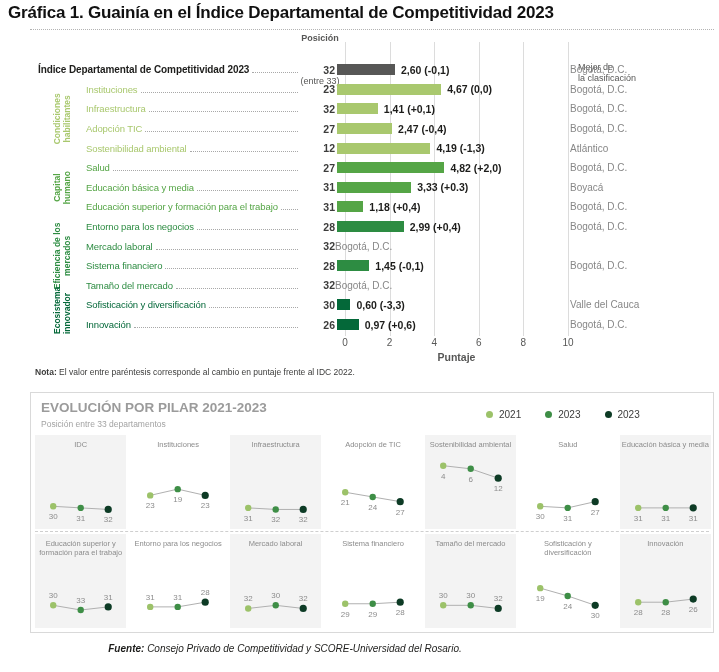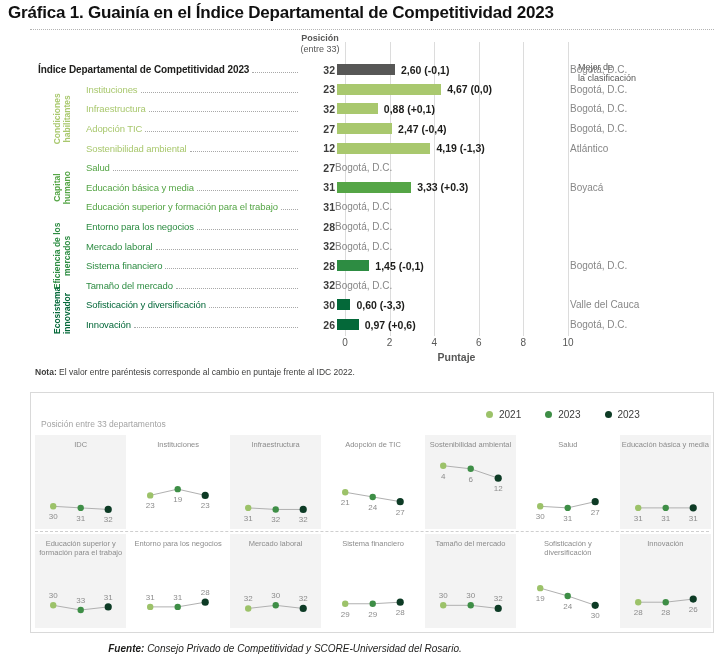--- a/index.html
+++ b/index.html
@@ -5,21 +5,21 @@
   html,body{margin:0;padding:0;}
   body{width:719px;height:672px;position:relative;background:#ffffff;
        font-family:"Liberation Sans",sans-serif;overflow:hidden;}
   #main-title{position:absolute;left:8px;top:3px;width:706px;font-size:17px;font-weight:bold;
        color:#111111;letter-spacing:-0.2px;}
   
   #top-chart{position:absolute;left:30px;top:29px;width:684px;height:355px;border-top:1px dotted #b3b3b3;}
   .col-header{position:absolute;top:3px;font-size:9px;color:#575756;line-height:11px;}
   #pos-header{left:252px;width:76px;text-align:center;}
   #pos-header .h1{font-weight:bold;display:block;}
-  #pos-header .h2{display:block;}
+  #pos-header .h2{display:block;margin-top:32px;}
   #best-header{left:548px;font-weight:normal;margin-top:29px;}
   #best-header span{display:block;}
   .gridline{position:absolute;top:12px;height:294px;width:1px;background:#dcdcdc;}
   #rows{position:absolute;left:0;top:30px;width:684px;height:275px;}
   .row{position:absolute;left:0;width:684px;height:19.6px;display:flex;align-items:center;}
   .lblwrap{width:271px;display:flex;align-items:center;box-sizing:border-box;padding-left:56px;}
   .row.idc .lblwrap{padding-left:8px;}
   .plabel{font-size:9.5px;letter-spacing:-0.1px;white-space:nowrap;}
   .row.idc .plabel{font-size:10px;font-weight:bold;color:#1d1d1b;}
   .leader{flex:1;border-bottom:1px dotted #a8a8a8;margin:0 3px;transform:translateY(3px);min-width:4px;}
@@ -105,21 +105,21 @@
         <span class="best">Bogotá, D.C.</span>
       </div>
       <div class="row" style="top: 39.2px;">
         <div class="lblwrap">
           <span class="plabel" style="color: rgb(169, 200, 110);">Infraestructura</span>
           <span class="leader"></span>
         </div>
         <span class="pos">32</span>
         <div class="chartcell">
           <div class="bar" style="width: 40.809px; background: rgb(169, 200, 110);"></div>
-          <span class="val" style="left: 46.809px;">0,88  (+0,1)</span>
+          <span class="val" style="left: 46.809px;">1,41  (+0,1)</span>
         </div>
         <span class="best">Bogotá, D.C.</span>
       </div>
       <div class="row" style="top: 58.8px;">
         <div class="lblwrap">
           <span class="plabel" style="color: rgb(169, 200, 110);">Adopción TIC</span>
           <span class="leader"></span>
         </div>
         <span class="pos">27</span>
         <div class="chartcell">
@@ -139,48 +139,60 @@
           <span class="val" style="left: 99.437px;">4,19  (-1,3)</span>
         </div>
         <span class="best">Atlántico</span>
       </div>
       <div class="row" style="top: 98px;">
         <div class="lblwrap">
           <span class="plabel" style="color: rgb(85, 165, 70);">Salud</span>
           <span class="leader"></span>
         </div>
         <span class="pos">27</span>
+        <div class="chartcell">
+          <div class="bar" style="width: 107.486px; background: rgb(85, 165, 70);"></div>
+          <span class="val" style="left: 113.486px;">4,82  (+2,0)</span>
+        </div>
         <span class="best">Bogotá, D.C.</span>
       </div>
       <div class="row" style="top: 117.6px;">
         <div class="lblwrap">
           <span class="plabel" style="color: rgb(85, 165, 70);">Educación básica y media</span>
           <span class="leader"></span>
         </div>
         <span class="pos">31</span>
         <div class="chartcell">
           <div class="bar" style="width: 74.259px; background: rgb(85, 165, 70);"></div>
           <span class="val" style="left: 80.259px;">3,33  (+0.3)</span>
         </div>
         <span class="best">Boyacá</span>
       </div>
       <div class="row" style="top: 137.2px;">
         <div class="lblwrap">
           <span class="plabel" style="color: rgb(85, 165, 70);">Educación superior y formación para el trabajo</span>
           <span class="leader"></span>
         </div>
         <span class="pos">31</span>
+        <div class="chartcell">
+          <div class="bar" style="width: 26.314px; background: rgb(85, 165, 70);"></div>
+          <span class="val" style="left: 32.314px;">1,18  (+0,4)</span>
+        </div>
         <span class="best">Bogotá, D.C.</span>
       </div>
       <div class="row" style="top: 156.8px;">
         <div class="lblwrap">
           <span class="plabel" style="color: rgb(45, 140, 66);">Entorno para los negocios</span>
           <span class="leader"></span>
         </div>
         <span class="pos">28</span>
+        <div class="chartcell">
+          <div class="bar" style="width: 66.677px; background: rgb(45, 140, 66);"></div>
+          <span class="val" style="left: 72.677px;">2,99  (+0,4)</span>
+        </div>
         <span class="best">Bogotá, D.C.</span>
       </div>
       <div class="row" style="top: 176.4px;">
         <div class="lblwrap">
           <span class="plabel" style="color: rgb(45, 140, 66);">Mercado laboral</span>
           <span class="leader"></span>
         </div>
         <span class="pos">32</span>
         <span class="best">Bogotá, D.C.</span>
       </div>
@@ -253,20 +265,21 @@
       <span class="axis-num" style="left: 395.2px;">4</span>
       <span class="axis-num" style="left: 439.8px;">6</span>
       <span class="axis-num" style="left: 484.4px;">8</span>
       <span class="axis-num" style="left: 529px;">10</span>
     </div>
   <div id="axis-title">Puntaje</div>
   <div id="note"><b>Nota:</b><span> El valor entre paréntesis corresponde al cambio en puntaje frente al IDC 2022.</span></div>
 </div>
 
 <div id="evolution">
+  <div id="ev-title">EVOLUCIÓN POR PILAR 2021-2023</div>
   <div id="ev-subtitle">Posición entre 33 departamentos</div>
   <div id="legend">
     <span class="leg-item">
         <span class="leg-dot" style="background: rgb(156, 194, 105);"></span>
         <span>2021</span>
       </span>
     <span class="leg-item">
         <span class="leg-dot" style="background: rgb(62, 142, 70);"></span>
         <span>2023</span>
       </span>

